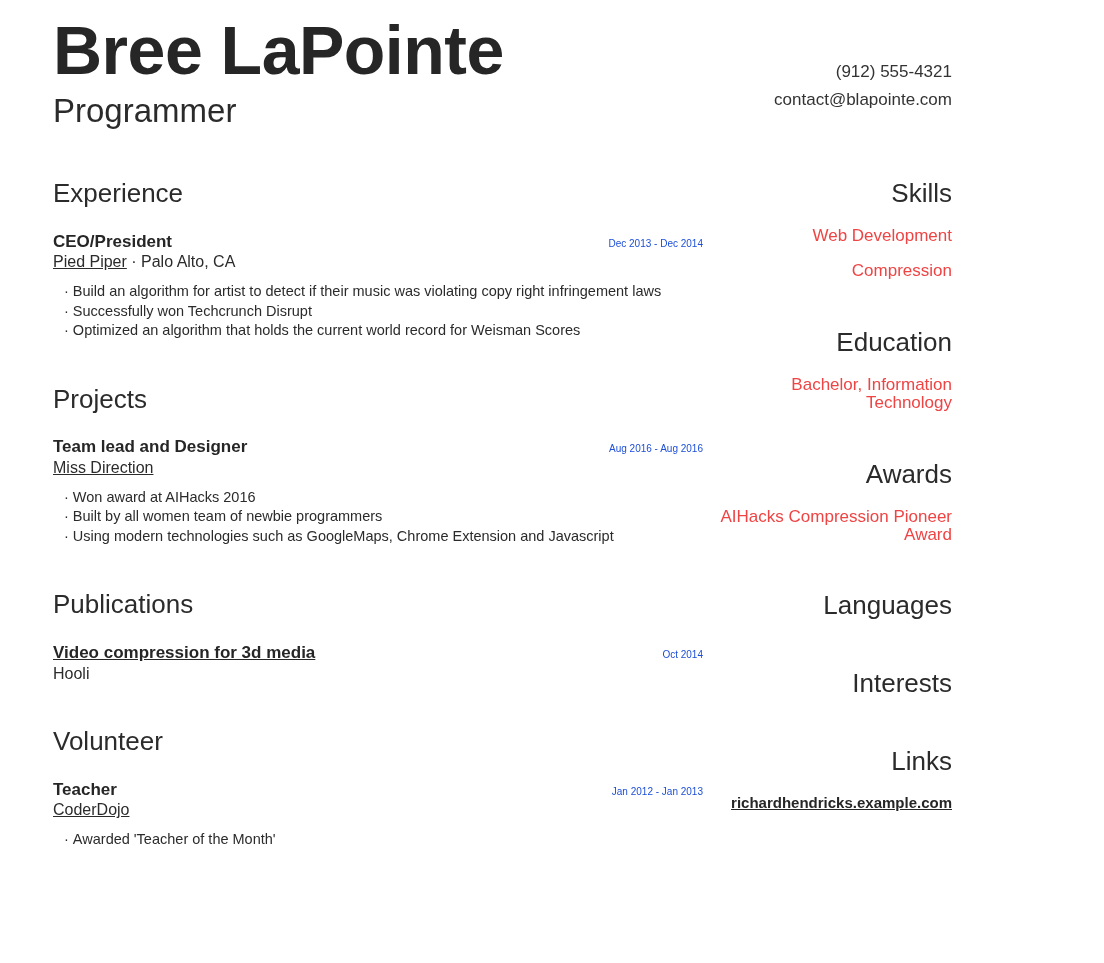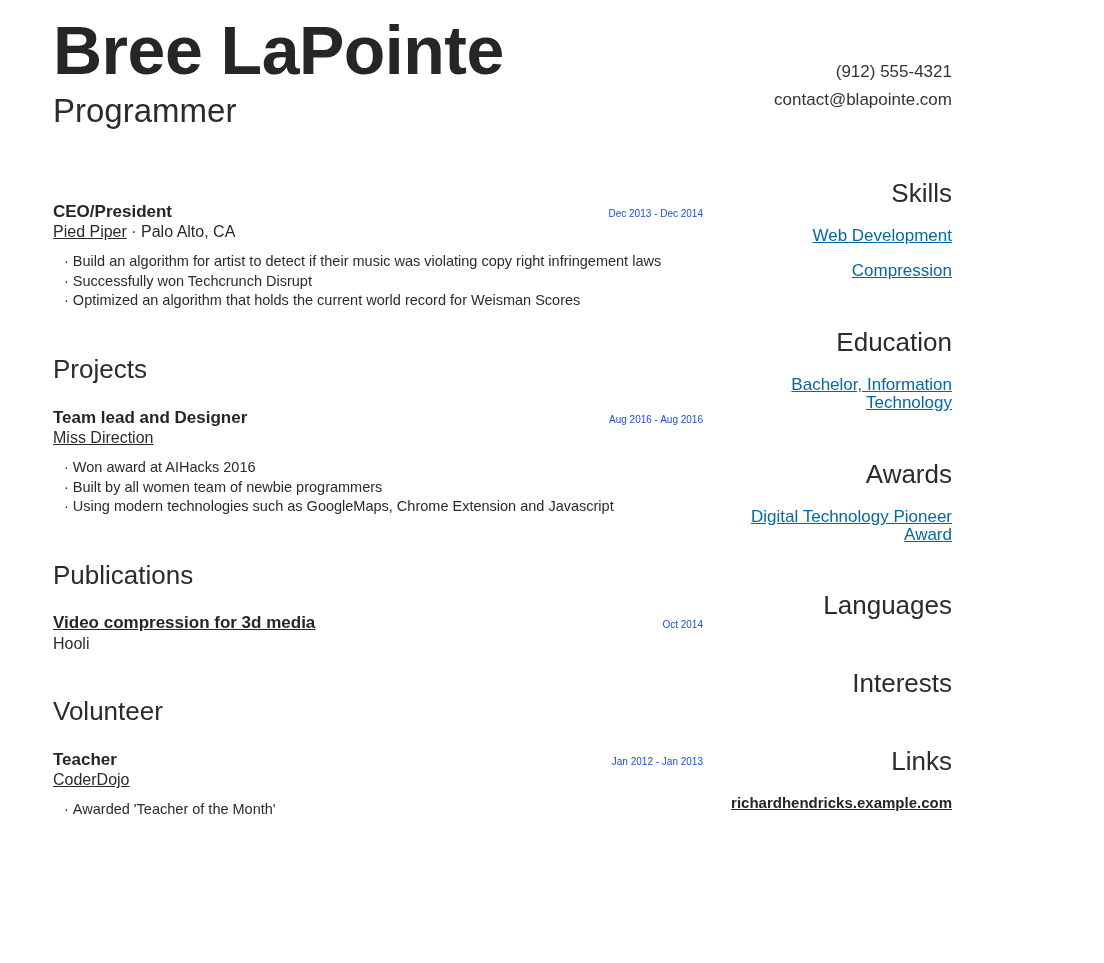--- a/index.html
+++ b/index.html
@@ -69,21 +69,21 @@
     margin: 11px 0 0 0;
     padding: 0 0 0 11px;
     font-size: 14.5px;
     line-height: 19.5px;
     color: #2b2b2b;
   }
   .bullets li::before { content: "\00B7\00A0"; }
   
   .rsection { margin-bottom: 48px; }
   .rsection .section-heading { margin-bottom: 6px; }
-  .ritem { font-size: 17px; line-height: 1.05; margin-top: 18px; color: #0369a1; text-decoration: underline; }
+  .ritem { font-size: 17px; line-height: 1.05; margin-top: 18px; color: #ef4444; }
   .ritem.link-item {
     font-size: 15px;
     font-weight: 700;
     text-decoration: underline;
     cursor: pointer;
     color: #262626;
   }
 </style>
 </head>
 <body>
@@ -97,20 +97,21 @@
       <div>(912) 555-4321</div>
       <div>contact@blapointe.com</div>
     </div>
   </div>
 
   <div class="main">
 
     <div class="col-left">
 
       <div class="section">
+        <h2 class="section-heading">Experience</h2>
         <div class="entry">
           <div class="entry-head">
             <span class="entry-title">CEO/President</span>
             <span class="entry-dates">Dec 2013 - Dec 2014</span>
           </div>
           <div class="entry-sub">
             <span class="org-link">Pied Piper</span><span> · Palo Alto, CA</span>
           </div>
           <ul class="bullets">
             <li>Build an algorithm for artist to detect if their music was violating copy right infringement laws</li>
@@ -177,21 +178,21 @@
         <div class="ritem">Compression</div>
       </div>
 
       <div class="rsection">
         <h2 class="section-heading">Education</h2>
         <div class="ritem">Bachelor, Information Technology</div>
       </div>
 
       <div class="rsection">
         <h2 class="section-heading">Awards</h2>
-        <div class="ritem">Digital Technology Pioneer Award</div>
+        <div class="ritem">AIHacks Compression Pioneer Award</div>
       </div>
 
 
       <div class="rsection">
         <h2 class="section-heading">Languages</h2>
       </div>
 
       <div class="rsection">
         <h2 class="section-heading">Interests</h2>
       </div>

